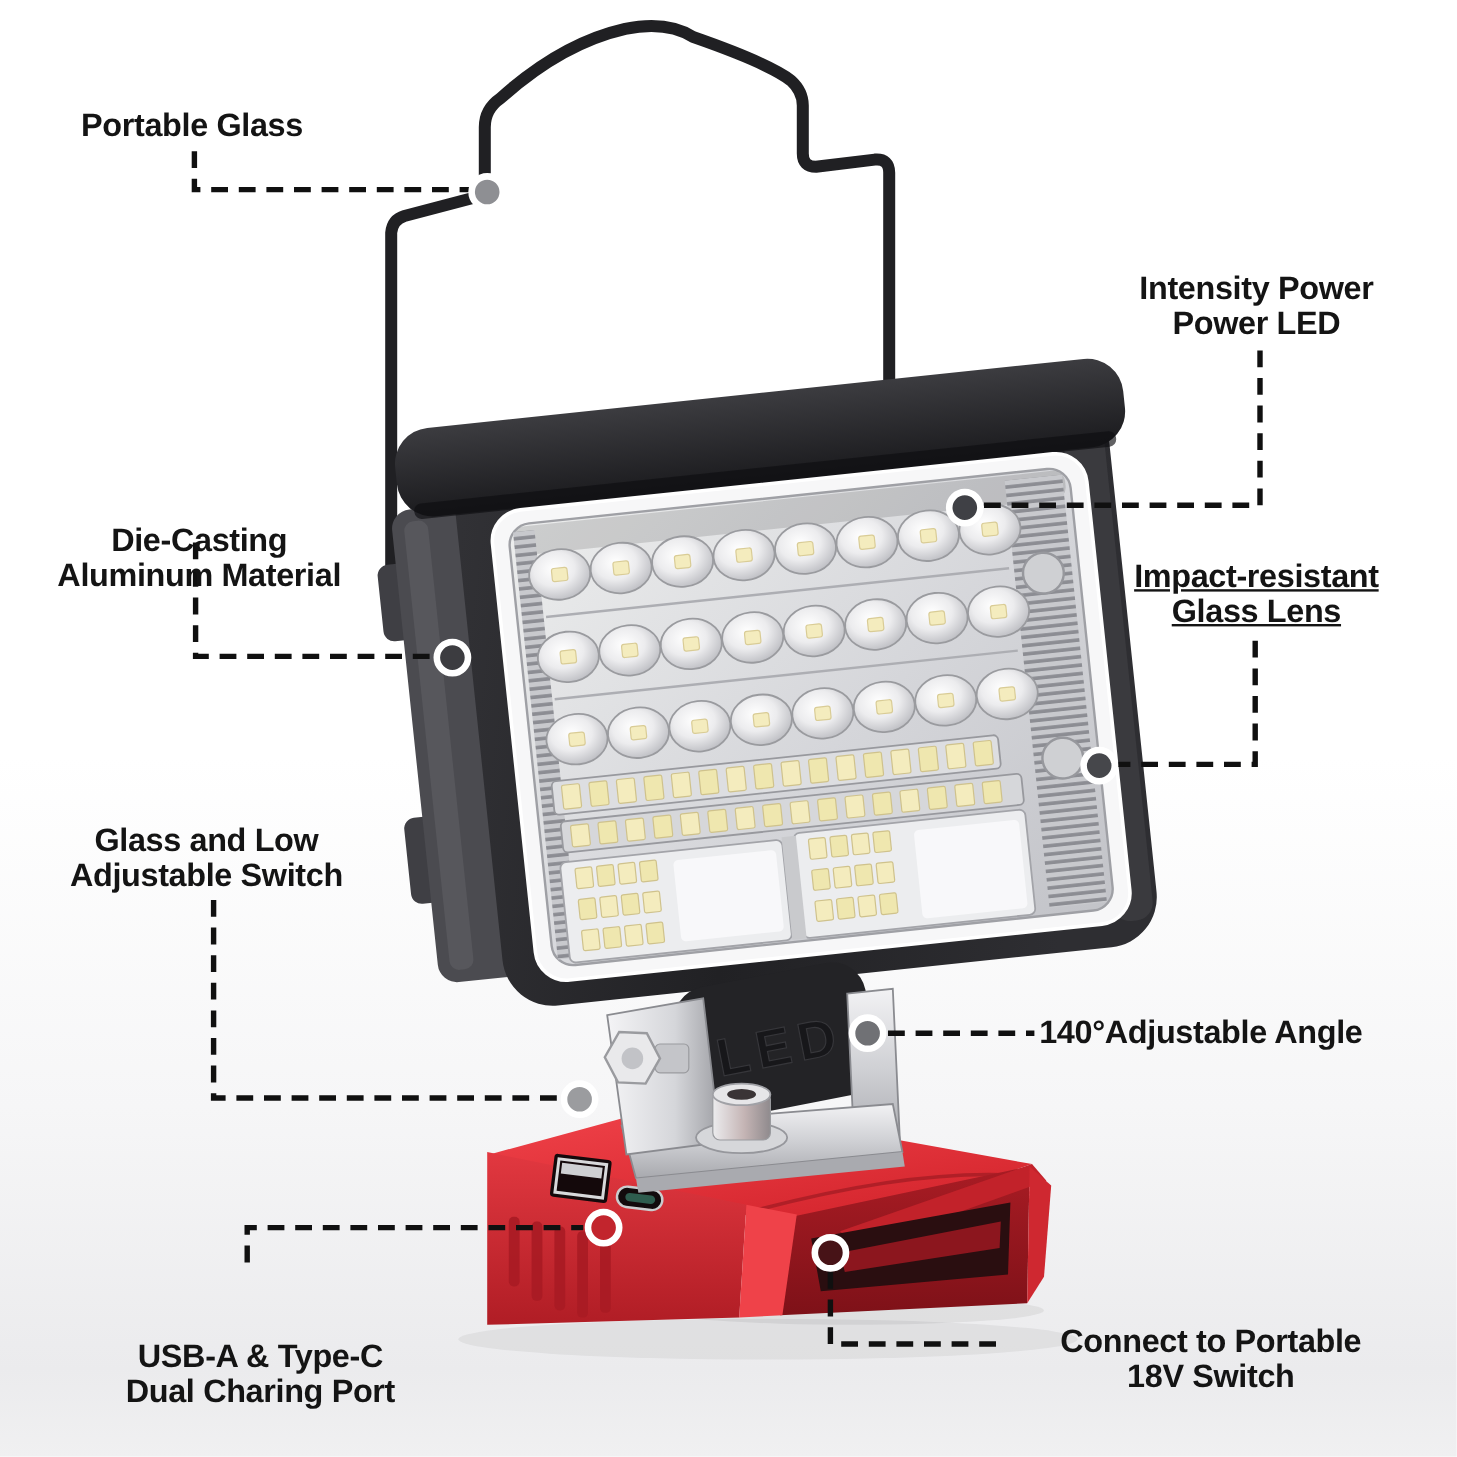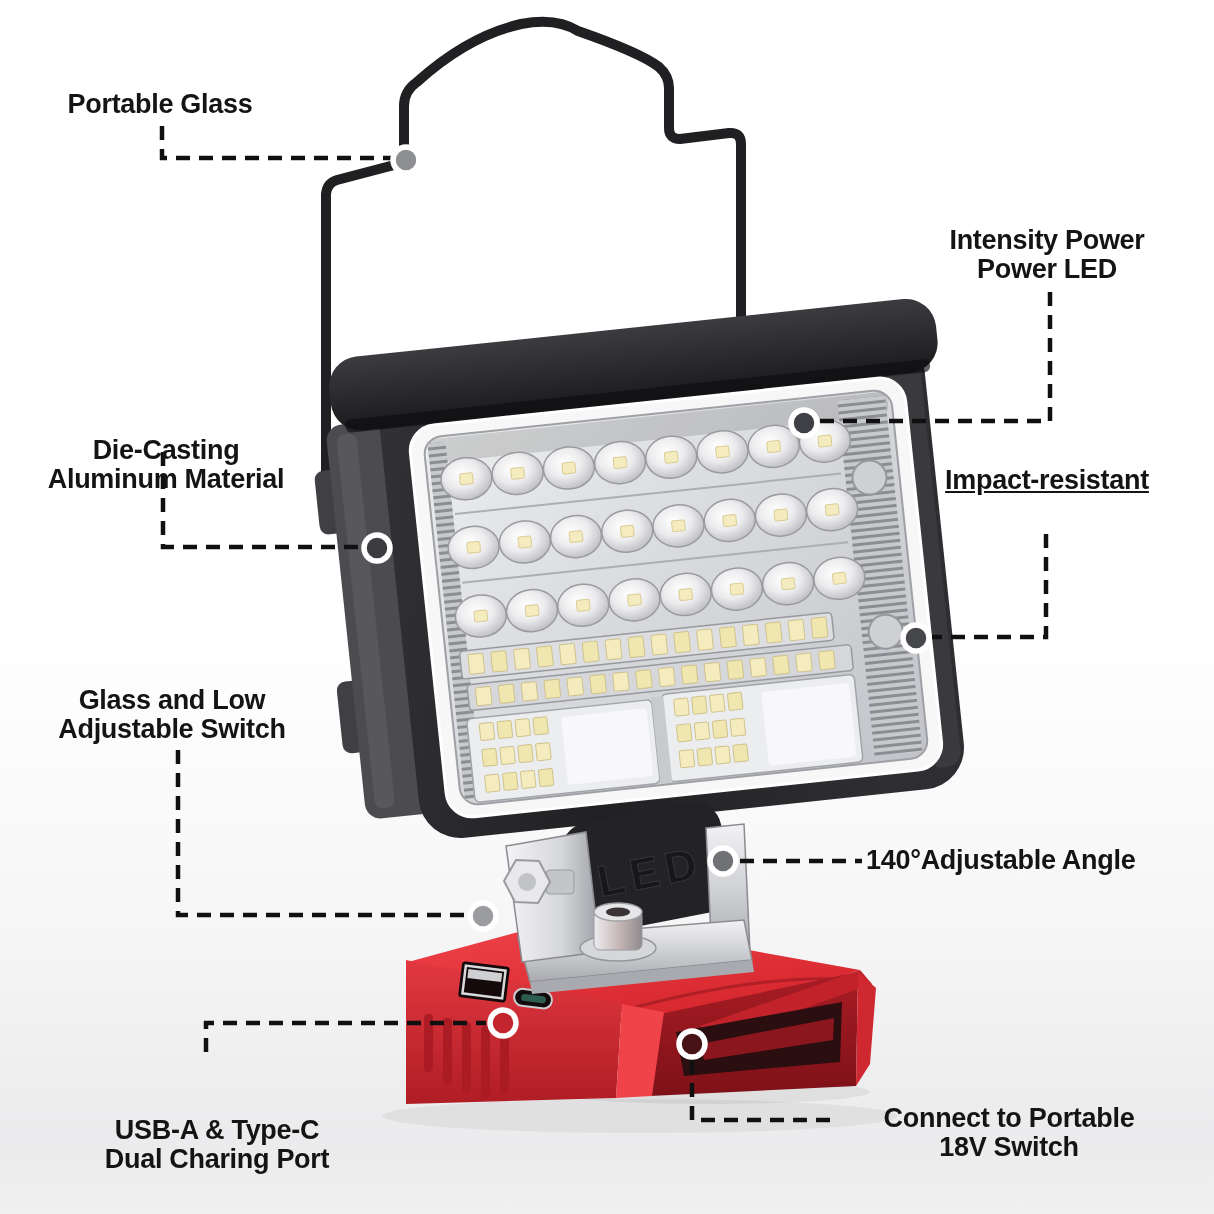--- a/index.html
+++ b/index.html
@@ -325,20 +325,21 @@
     <span>Power LED</span>
   </div>
 
   <div class="callout" style="left:30px;top:388px;width:272px;margin-top:48px;">
     <span>Die-Casting</span>
     <span>Aluminum Material</span>
   </div>
 
   <div class="callout" style="left:916px;top:466px;width:262px;text-decoration:underline;">
     <span>Impact-resistant</span>
+    <span>Glass Lens</span>
   </div>
 
   <div class="callout" style="left:38px;top:686px;width:268px;">
     <span>Glass and Low</span>
     <span>Adjustable Switch</span>
   </div>
 
   <div class="callout left-align" style="left:866px;top:846px;width:330px;">
     <span>140°Adjustable Angle</span>
   </div>

